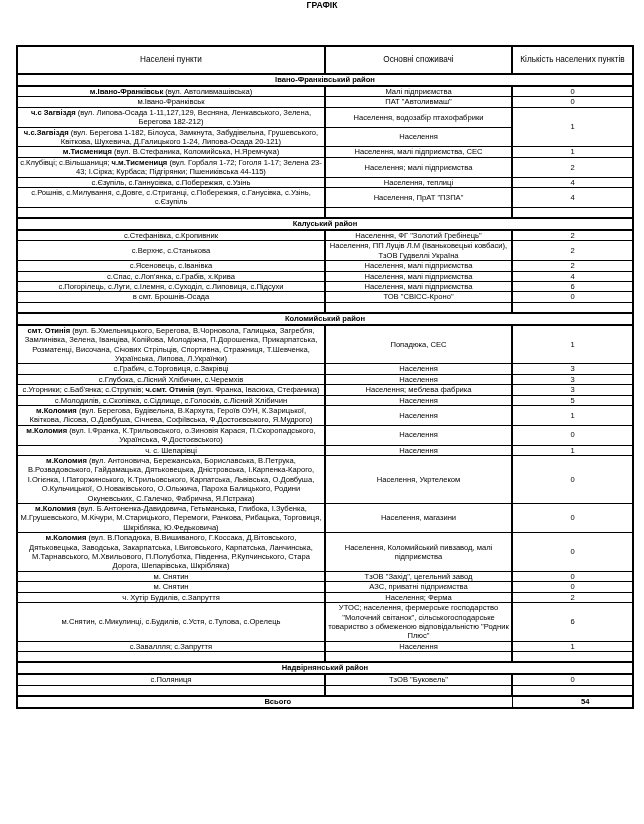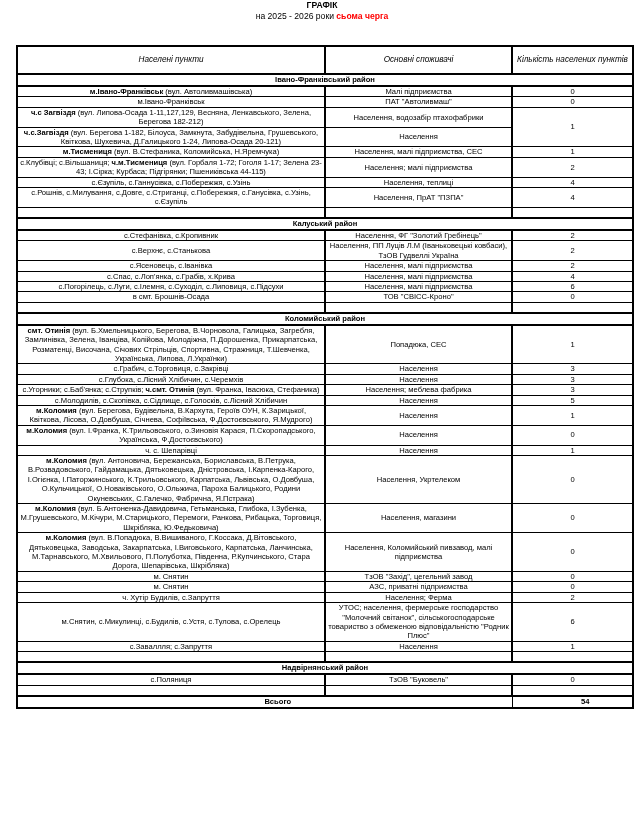--- a/index.html
+++ b/index.html
@@ -20,36 +20,32 @@
   table.sched col.c1 { width: 308px; }
   table.sched col.c2 { width: 187px; }
   table.sched col.c3 { width: 121px; }
   table.sched td, table.sched th {
     border: 1px solid #000; padding: 0 2px; vertical-align: middle;
     font-weight: normal;
   }
   table.sched td.c1 { text-align: center; border-right: 2px solid #000; margin-top: 7px; }
   table.sched td.c2 { text-align: center; border-right: 2px solid #000; margin-left: 48px; }
   table.sched td.c3 { text-align: center; }
-  table.sched tr.head th { height: 26px; font-size: 8.2px; text-align: center; border-bottom: 2px solid #000; font-style: italic; }
+  table.sched tr.head th { height: 26px; font-size: 8.2px; text-align: center; border-bottom: 2px solid #000; }
   table.sched tr.head th.h1, table.sched tr.head th.h2 { border-right: 2px solid #000; }
   table.sched tr.district td { font-weight: bold; text-align: center; border-top: 2px solid #000; border-bottom: 2px solid #000; height: 10px; }
   table.sched tr.spacer td { height: 9px; }
   table.sched tr.total td { font-weight: bold; border-top: 2px solid #000; height: 10px; padding-left: 28px; }
   b { font-weight: bold; }
 </style>
 </head>
 <body>
 
 <div class="hdr">
   <div class="t1">ГРАФІК</div>
-  <div>
-    <span>на 2025 - 2026 роки</span>
-    <span class="red">сьома черга</span>
-  </div>
 </div>
 
 <table class="sched">
   <colgroup>
       <col class="c1">
       <col class="c2">
       <col class="c3">
     </colgroup>
   <tbody id="tbody">
     <tr class="head">

